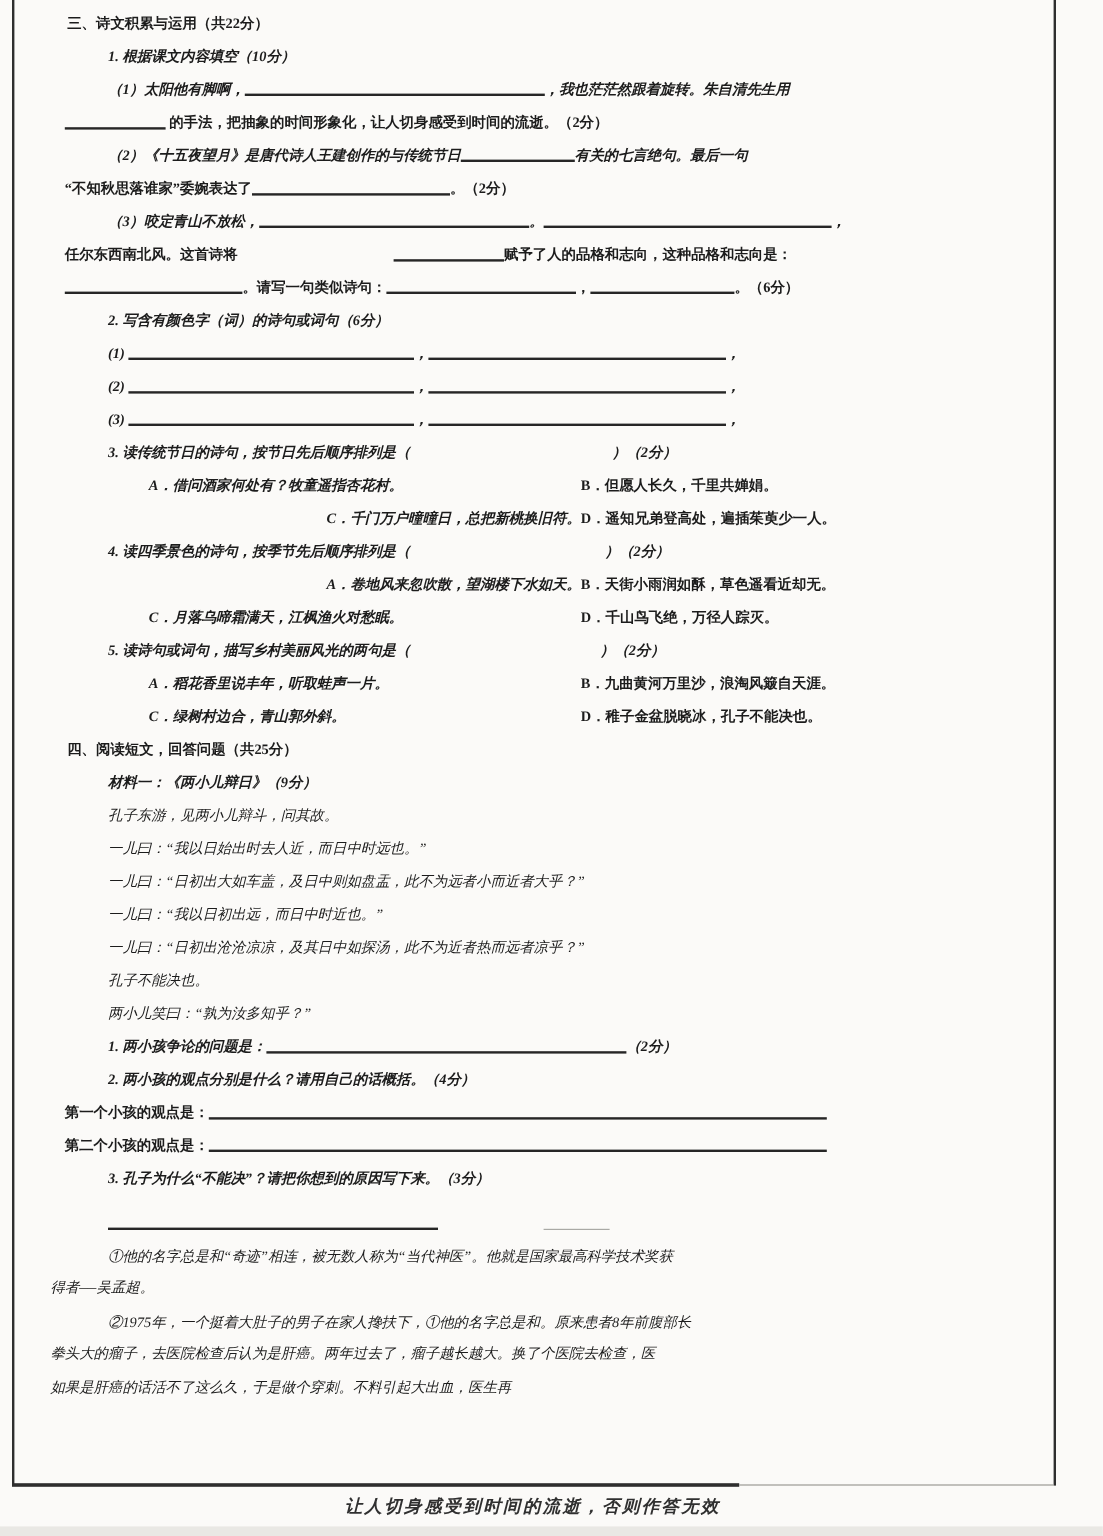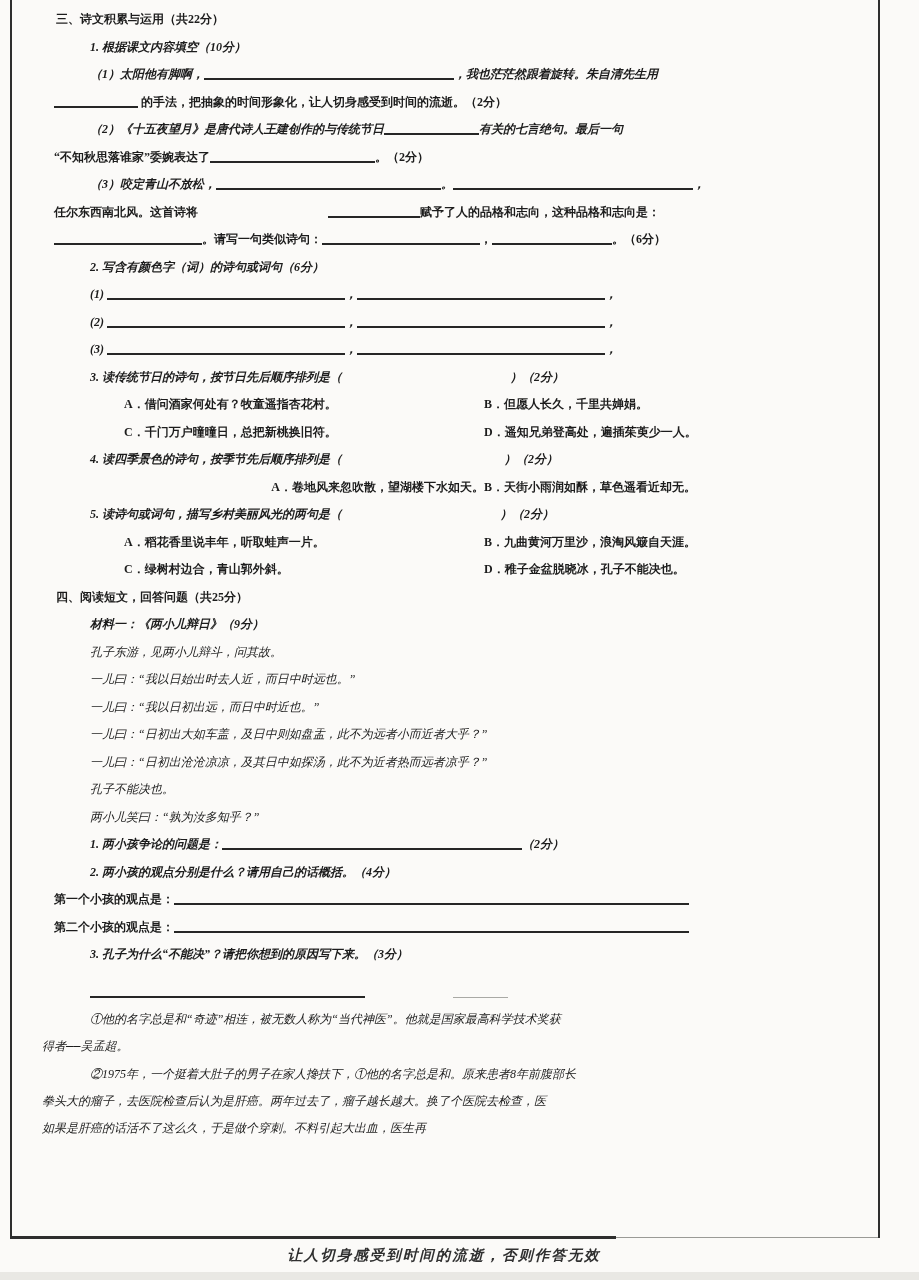--- a/index.html
+++ b/index.html
@@ -28,21 +28,21 @@
   .opt  { padding-left:70px; }
   .neg  { margin-left:-12px;font-family:Liberation Mono, monospace; }
   .kai  { font-style:italic; font-weight:500; }
 
   .blank {
     display:inline-block; height:14px; vertical-align:-2px;
     border-bottom:2px solid #262626;
   }
   .blank.faint { border-bottom:1px solid #a9a9a5; }
   .gap { display:inline-block; height:1px; }
-  .optcol { display:inline-block; }
+  .optcol { display:inline-block;font-style:italic; }
 
   .footer {
     position:absolute; left:10px; top:1246px; width:868px;
     text-align:center; font-size:14.5px; letter-spacing:2px;
     color:#303030; font-style:italic; font-weight:600;
   }
 </style>
 </head>
 <body>
 
@@ -60,32 +60,33 @@
       <div class="line cont"><span>“不知秋思落谁家”委婉表达了</span><span class="blank" style="width: 165px;"></span><span>。（2分）</span></div>
       <div class="line q"><span>（3）咬定青山不放松，</span><span class="blank" style="width: 225px;"></span><span>。</span><span class="blank" style="width: 240px;"></span><span>，</span></div>
       <div class="line cont"><span>任尔东西南北风。这首诗将</span><span class="gap" style="width: 130px;"></span><span class="blank" style="width: 92px;"></span><span>赋予了人的品格和志向，这种品格和志向是：</span></div>
       <div class="line cont"><span class="blank" style="width: 148px;"></span><span>。请写一句类似诗句：</span><span class="blank" style="width: 158px;"></span><span>，</span><span class="blank" style="width: 120px;"></span><span>。（6分）</span></div>
       <div class="line q"><span>2. 写含有颜色字（词）的诗句或词句（6分）</span></div>
       <div class="line q"><span>(1) </span><span class="blank" style="width: 238px;"></span><span>，</span><span class="blank" style="width: 248px;"></span><span>，</span></div>
       <div class="line q"><span>(2) </span><span class="blank" style="width: 238px;"></span><span>，</span><span class="blank" style="width: 248px;"></span><span>，</span></div>
       <div class="line q"><span>(3) </span><span class="blank" style="width: 238px;"></span><span>，</span><span class="blank" style="width: 248px;"></span><span>，</span></div>
       <div class="line q"><span>3. 读传统节日的诗句，按节日先后顺序排列是（</span><span class="gap" style="width: 168px;"></span><span>）（2分）</span></div>
       <div class="line opt"><span class="optcol" style="width: 360px;">A．借问酒家何处有？牧童遥指杏花村。</span><span>B．但愿人长久，千里共婵娟。</span></div>
-      <div class="line opt"><span class="optcol" style="width: 360px;">C．千门万户曈曈日，总把新桃换旧符。</span><span>D．遥知兄弟登高处，遍插茱萸少一人。</span></div>
+      <div class="line opt"><span class="optcol" style="width: 360px; text-align: right;">C．千门万户曈曈日，总把新桃换旧符。</span><span>D．遥知兄弟登高处，遍插茱萸少一人。</span></div>
       <div class="line q"><span>4. 读四季景色的诗句，按季节先后顺序排列是（</span><span class="gap" style="width: 162px;"></span><span>）（2分）</span></div>
       <div class="line opt"><span class="optcol" style="width: 360px; text-align: right;">A．卷地风来忽吹散，望湖楼下水如天。</span><span>B．天街小雨润如酥，草色遥看近却无。</span></div>
+      <div class="line opt"><span class="optcol" style="width: 360px;">C．月落乌啼霜满天，江枫渔火对愁眠。</span><span>D．千山鸟飞绝，万径人踪灭。</span></div>
       <div class="line q"><span>5. 读诗句或词句，描写乡村美丽风光的两句是（</span><span class="gap" style="width: 158px;"></span><span>）（2分）</span></div>
       <div class="line opt"><span class="optcol" style="width: 360px;">A．稻花香里说丰年，听取蛙声一片。</span><span>B．九曲黄河万里沙，浪淘风簸自天涯。</span></div>
       <div class="line opt"><span class="optcol" style="width: 360px;">C．绿树村边合，青山郭外斜。</span><span>D．稚子金盆脱晓冰，孔子不能决也。</span></div>
       <div class="line h"><span>四、阅读短文，回答问题（共25分）</span></div>
       <div class="line q"><span>材料一：《两小儿辩日》（9分）</span></div>
       <div class="line q kai"><span>孔子东游，见两小儿辩斗，问其故。</span></div>
       <div class="line q kai"><span>一儿曰：“我以日始出时去人近，而日中时远也。”</span></div>
+      <div class="line q kai"><span>一儿曰：“日初出大如车盖，及日中则如盘盂，此不为远者小而近者大乎？”</span></div>
       <div class="line q kai"><span>一儿曰：“我以日初出远，而日中时近也。”</span></div>
-      <div class="line q kai"><span>一儿曰：“日初出大如车盖，及日中则如盘盂，此不为远者小而近者大乎？”</span></div>
       <div class="line q kai"><span>一儿曰：“日初出沧沧凉凉，及其日中如探汤，此不为近者热而远者凉乎？”</span></div>
       <div class="line q kai"><span>孔子不能决也。</span></div>
       <div class="line q kai"><span>两小儿笑曰：“孰为汝多知乎？”</span></div>
       <div class="line q"><span>1. 两小孩争论的问题是：</span><span class="blank" style="width: 300px;"></span><span>（2分）</span></div>
       <div class="line q"><span>2. 两小孩的观点分别是什么？请用自己的话概括。（4分）</span></div>
       <div class="line cont"><span>第一个小孩的观点是：</span><span class="blank" style="width: 515px;"></span></div>
       <div class="line cont"><span>第二个小孩的观点是：</span><span class="blank" style="width: 515px;"></span></div>
       <div class="line q"><span>3. 孔子为什么“不能决”？请把你想到的原因写下来。（3分）</span></div>
       <div class="line q" style="margin-top: 10px;"><span class="blank" style="width: 275px;"></span><span class="gap" style="width: 88px;"></span><span class="blank faint" style="width: 55px;"></span></div>
       <div class="line q kai"><span>①他的名字总是和“奇迹”相连，被无数人称为“当代神医”。他就是国家最高科学技术奖获</span></div>

